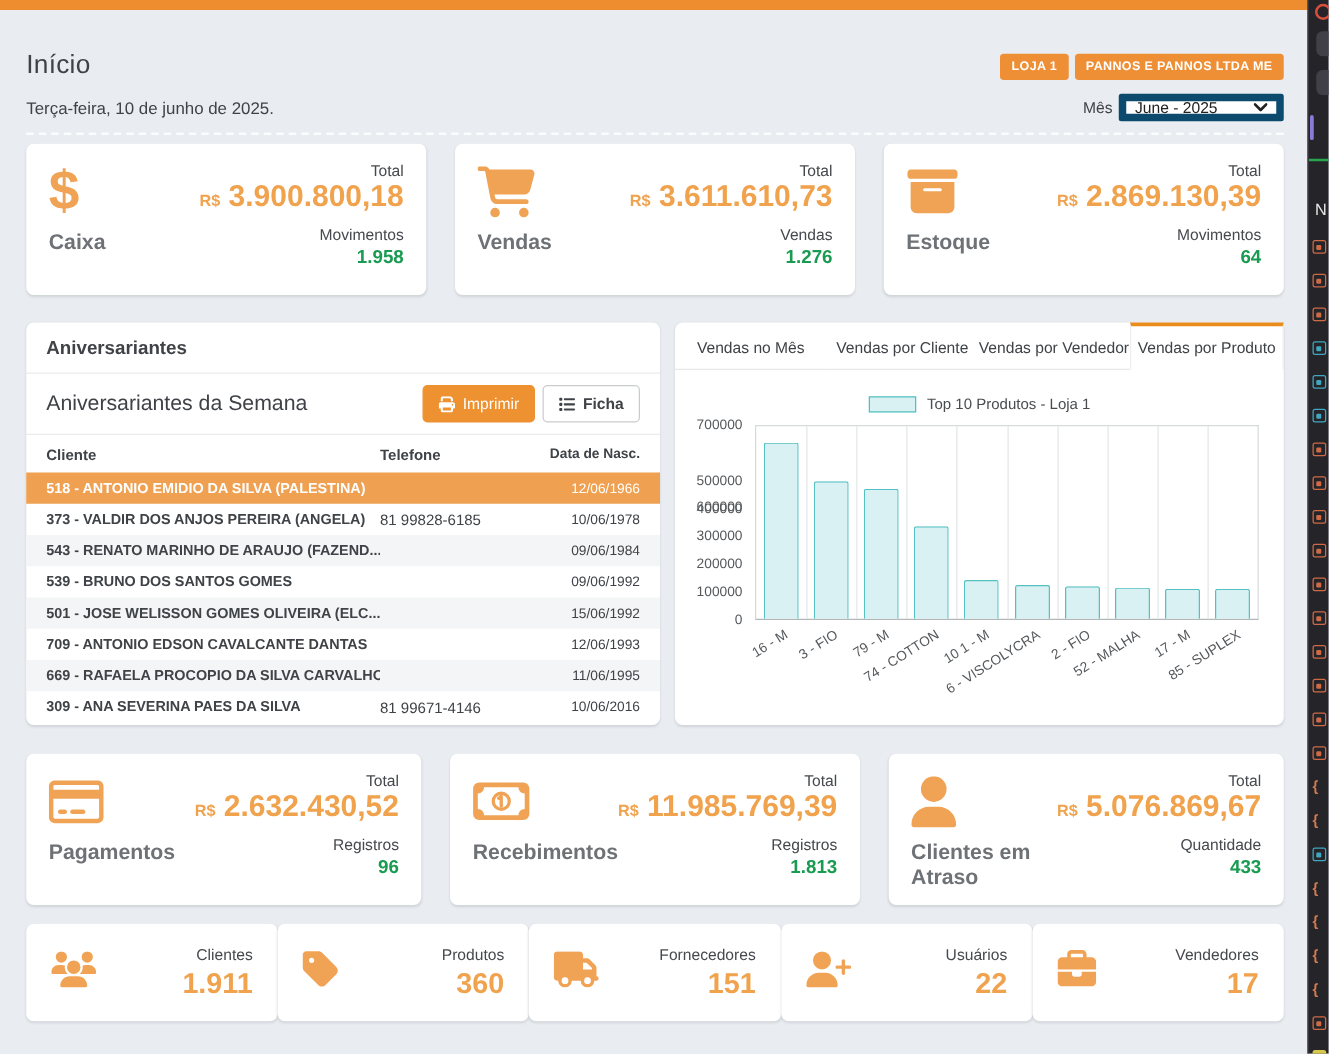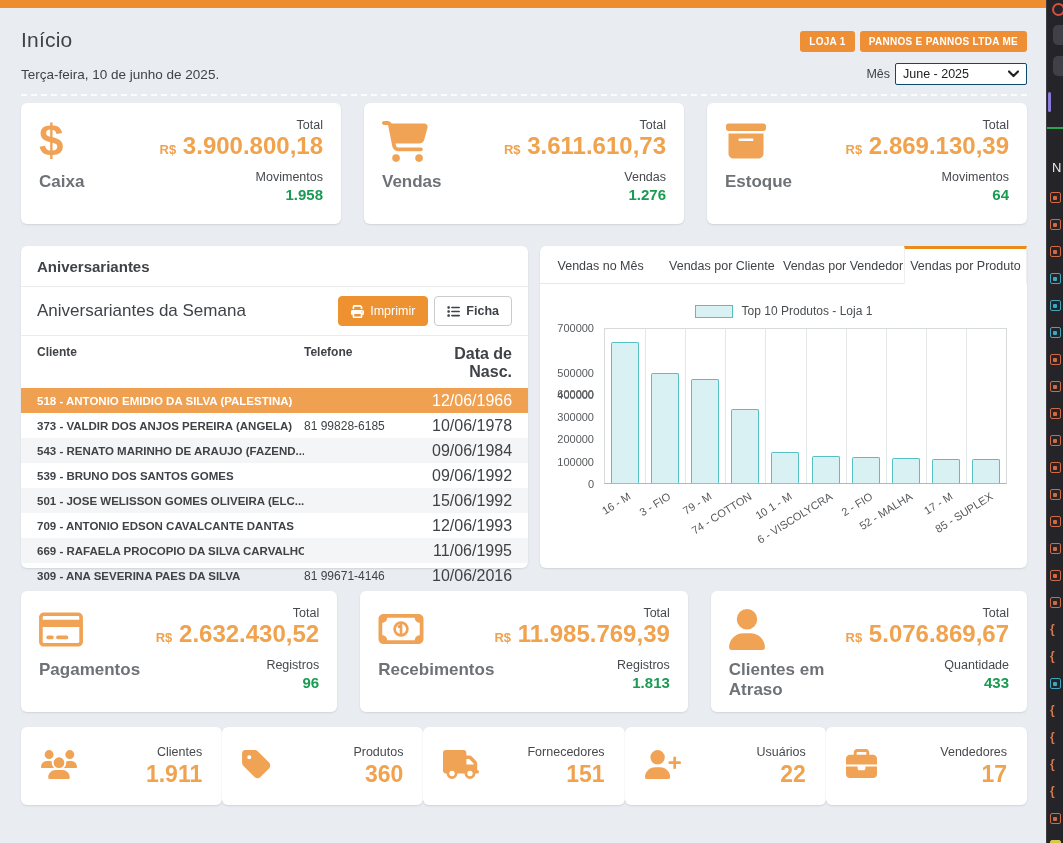--- a/index.html
+++ b/index.html
@@ -7,26 +7,26 @@
   body { font-family:"Liberation Sans", sans-serif; background:#e9edf1; }
   .screen { width:1063px; height:843px; display:flex; overflow:hidden; position:relative; }
   .main { width:1046px; flex:0 0 1046px; background:#e9edf1; }
   .topbar { height:8px; background:#ee8d30; }
   .content { padding:0 19px 0 21px; }
 
   
   .header-row { display:flex; justify-content:space-between; align-items:flex-end; margin-top:15px; }
   .page-title { font-size:21px; font-weight:400; color:#3f4347; letter-spacing:.2px; }
   .badges { display:flex; gap:5px; margin-top:8px; }
-  .badge { background:#ee8f35; color:#fff; font-size:10px; font-weight:bold; padding:5px 9px; border-radius:3px; letter-spacing:.3px; }
+  .badge { background:#ee8f35; color:#fff; font-size:10px; font-weight:bold; padding:5px 9px; border-radius:3px; letter-spacing:.3px;margin-top:12px; }
   .date-row { display:flex; justify-content:space-between; align-items:center; margin-top:11px; }
   .date-text { font-size:13.5px; color:#3f4347; }
   .month-row { display:flex; align-items:center; gap:5px; }
   .month-label { font-size:12.5px; color:#3f4347; }
-  .select-box { width:132px; height:22px; border:1px solid #0c4a6e; background:#fff; border-radius:2px;
+  .select-box { width:132px; height:22px; border:6px solid #0c4a6e; background:#fff; border-radius:2px;
                 display:flex; align-items:center; justify-content:space-between; padding:0 7px; font-size:12.5px; color:#222; cursor:pointer; }
   hr.dashed { border:0; border-top:2px dashed #fbfcfd; margin-top:9px; }
 
   
   .cards-row { display:flex; gap:23px; margin-top:7px; }
   .stat-card { flex:1; background:#fff; border-radius:6px; box-shadow:0 1px 2px rgba(60,64,67,.14);
                height:121px; padding:15px 18px 12px; display:flex; justify-content:space-between; }
   .stat-left { display:flex; flex-direction:column; }
   .stat-icon { color:#f0a355; height:46px; display:flex; align-items:center; }
   .stat-icon svg { display:block; }
@@ -49,21 +49,21 @@
   .btn-group { display:flex; gap:6px; }
   .btn { height:30px; display:flex; align-items:center; gap:6px; font-size:12.5px; border-radius:4px; padding:0 12px; cursor:pointer; }
   .btn-orange { background:#ee9130; color:#fff; border:1px solid #ee9130; }
   .btn-white { background:#fff; color:#3f4347; border:1px solid #c9ccce; font-weight:bold; }
 
   .tbl-header { display:flex; padding:9px 16px 7px; font-size:12px; font-weight:bold; color:#3f4347; }
   .tbl-row { display:flex; align-items:center; height:25px; padding:0 16px; font-size:12px; color:#3f4347; }
   .tbl-row:nth-of-type(2n+3) { background:#f4f5f6; }
   .c-client { flex:1; font-weight:bold; white-space:nowrap; overflow:hidden; font-size:11.5px; }
   .c-phone { width:128px; font-size:12px; }
-  .c-date { width:80px; text-align:right; font-size:16px; }
+  .c-date { width:80px; text-align:right; font-size:11px; }
   .tbl-header .c-client { font-size:12px; }
   .tbl-header .c-phone { font-weight:bold; }
   .tbl-row.hl { background:#efa050; color:#fff; }
 
   .right-panel { flex:1; height:322px; }
   .tabs { display:flex; }
   .tab { flex:1; height:38px; display:flex; align-items:center; justify-content:center; font-size:12.5px; color:#3f4347;
          border-top:3px solid transparent; border-bottom:1px solid #e8e8e8; cursor:pointer; white-space:nowrap; }
   .tab.active { border-top:3px solid #ea8c1b; border-bottom:1px solid #fff; border-left:1px solid #eee; border-right:1px solid #eee; }
 

